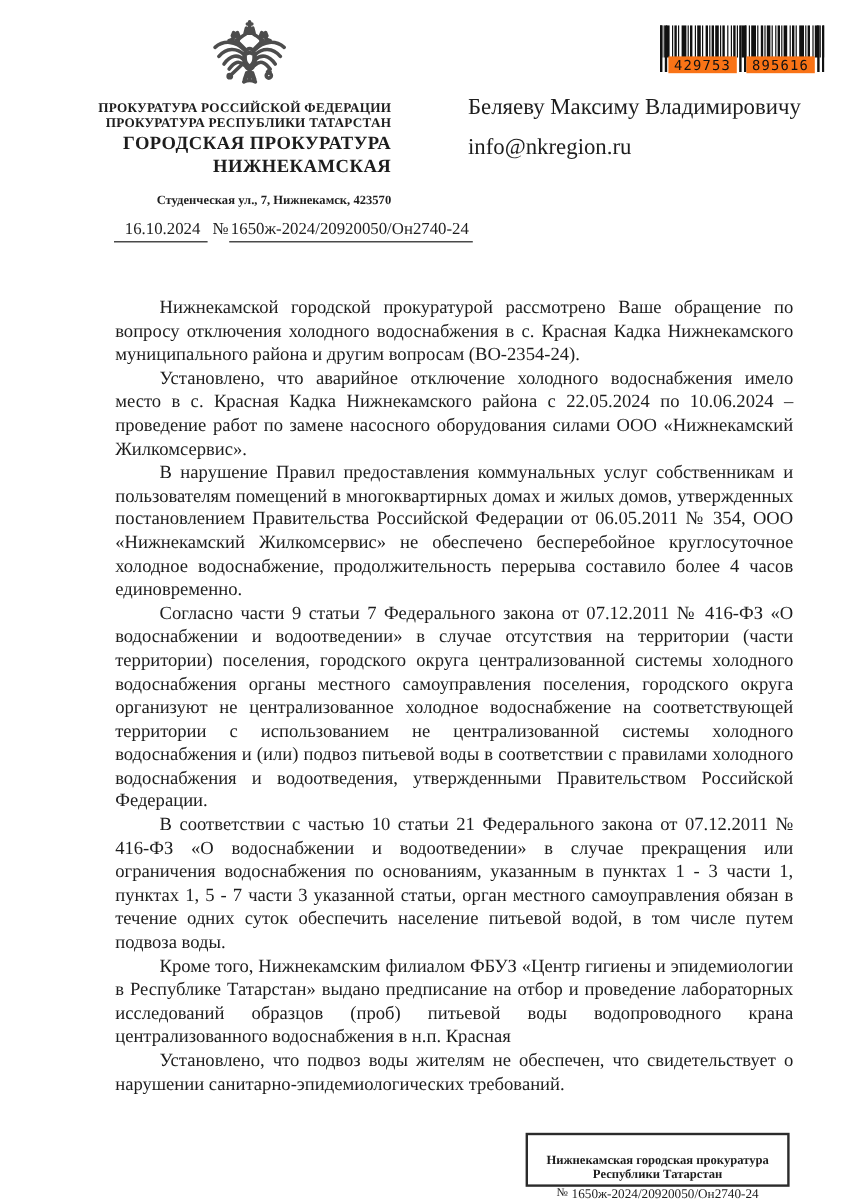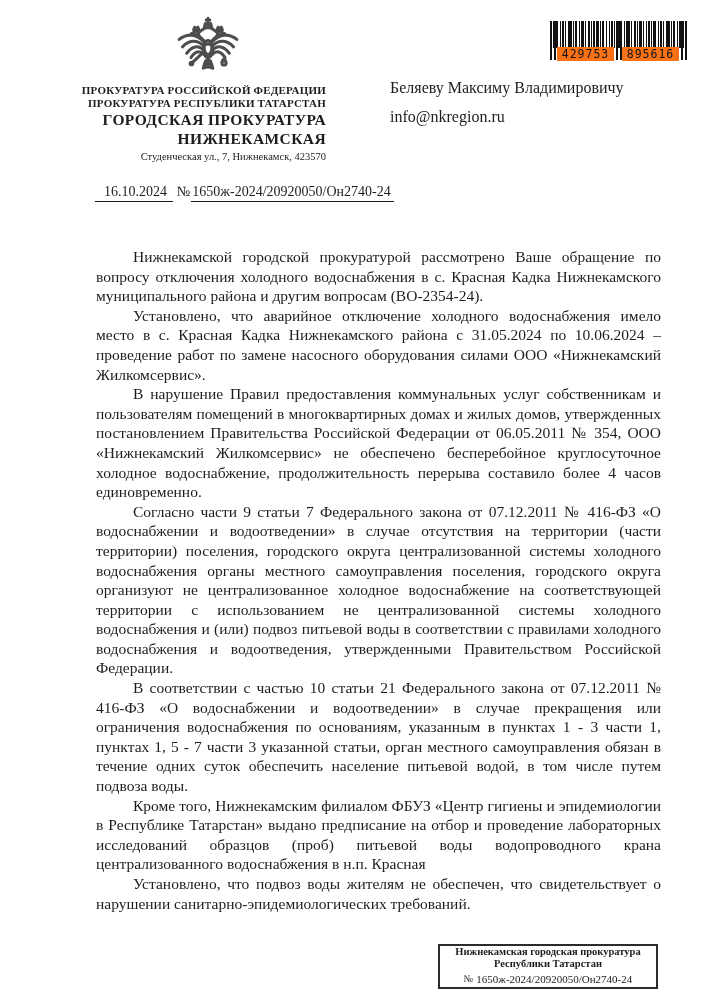--- a/index.html
+++ b/index.html
@@ -9,43 +9,43 @@
     font-family:"Liberation Serif","DejaVu Serif",serif;
     color:#1d1d1d;
   }
   
   .emblem{position:absolute;left:176px;top:16px;width:64px;height:64px;}
   .emblem *{vector-effect:non-scaling-stroke;}
   
   .letterhead{position:absolute;left:78px;top:84px;width:248px;text-align:right;line-height:1.18;}
   .lh-small{font-size:11px;font-weight:bold;letter-spacing:.2px;}
   .lh-big{font-size:15.5px;font-weight:bold;letter-spacing:.4px;margin-top:1px;}
-  .lh-addr{font-size:10.5px;font-weight:normal;margin-top:2px;}
+  .lh-addr{font-size:10.5px;font-weight:bold;margin-top:13px;}
   
   .refline{position:absolute;left:95px;top:184px;font-size:14px;white-space:nowrap;}
   .ref-date{display:inline-block;border-bottom:1px solid #1d1d1d;padding:0 6px 1px 9px;}
   .ref-no-sign{display:inline-block;margin:0 1px 0 4px;}
   .ref-num{display:inline-block;border-bottom:1px solid #1d1d1d;padding:0 3px 1px 1px;}
   
   .barcode{position:absolute;left:550px;top:21px;width:137px;height:42px;}
   .bc-svg{position:absolute;left:0;top:0;}
   .bc-num{position:absolute;top:26px;font-family:"DejaVu Sans Mono","Liberation Mono",monospace;
           font-size:11.5px;color:#111;background:#f97316;text-align:center;letter-spacing:1px;}
   .bc-left{left:7px;width:57px;}
   .bc-right{left:72px;width:57px;}
   
-  .recipient{position:absolute;left:390px;top:79px;font-size:16px;}
+  .recipient{position:absolute;left:390px;top:79px;font-size:19px;}
   .rcp-name{margin-bottom:11px;}
   
   .body{position:absolute;left:96px;top:247px;width:565px;
         font-size:15.5px;line-height:19.6px;text-align:justify;}
   .body p{margin:0;text-indent:37px;}
   
   .stamp{position:absolute;left:438px;top:944px;width:220px;height:45px;
-         border:2px solid #2b2b2b;box-sizing:border-box;text-align:center;padding-top:0;}
+         border:2px solid #2b2b2b;box-sizing:border-box;text-align:center;padding-top:16px;}
   .st-l{font-size:10.5px;font-weight:bold;line-height:12px;}
   .st-num{font-size:11px;margin-top:3px;}
   .st-no{font-size:10px;vertical-align:1px;margin-right:3px;}
 </style>
 </head>
 <body>
 
 <div class="page">
 
   <svg class="emblem" viewBox="0 0 120 120" fill="none" stroke="#4d4d4d" stroke-width="3" stroke-linecap="round" stroke-linejoin="round">
@@ -104,21 +104,21 @@
     <span class="bc-num bc-right">895616</span>
   </div>
 
   <div class="recipient">
     <div class="rcp-name">Беляеву Максиму Владимировичу</div>
     <div class="rcp-email">info@nkregion.ru</div>
   </div>
 
   <div class="body">
     <p>Нижнекамской городской прокуратурой рассмотрено Ваше обращение по вопросу отключения холодного водоснабжения в с. Красная Кадка Нижнекамского муниципального района и другим вопросам (ВО-2354-24).</p>
-    <p>Установлено, что аварийное отключение холодного водоснабжения имело место в с. Красная Кадка Нижнекамского района с 31.05.2024 по 10.06.2024 – проведение работ по замене насосного оборудования силами ООО «Нижнекамский Жилкомсервис».</p>
+    <p>Установлено, что аварийное отключение холодного водоснабжения имело место в с. Красная Кадка Нижнекамского района с 22.05.2024 по 10.06.2024 – проведение работ по замене насосного оборудования силами ООО «Нижнекамский Жилкомсервис».</p>
     <p>В нарушение Правил предоставления коммунальных услуг собственникам и пользователям помещений в многоквартирных домах и жилых домов, утвержденных постановлением Правительства Российской Федерации от 06.05.2011 № 354, ООО «Нижнекамский Жилкомсервис» не обеспечено бесперебойное круглосуточное холодное водоснабжение, продолжительность перерыва составило более 4 часов единовременно.</p>
     <p>Согласно части 9 статьи 7 Федерального закона от 07.12.2011 № 416-ФЗ «О водоснабжении и водоотведении» в случае отсутствия на территории (части территории) поселения, городского округа централизованной системы холодного водоснабжения органы местного самоуправления поселения, городского округа организуют не централизованное холодное водоснабжение на соответствующей территории с использованием не централизованной системы холодного водоснабжения и (или) подвоз питьевой воды в соответствии с правилами холодного водоснабжения и водоотведения, утвержденными Правительством Российской Федерации.</p>
     <p>В соответствии с частью 10 статьи 21 Федерального закона от 07.12.2011 № 416-ФЗ «О водоснабжении и водоотведении» в случае прекращения или ограничения водоснабжения по основаниям, указанным в пунктах 1 - 3 части 1, пунктах 1, 5 - 7 части 3 указанной статьи, орган местного самоуправления обязан в течение одних суток обеспечить население питьевой водой, в том числе путем подвоза воды.</p>
     <p>Кроме того, Нижнекамским филиалом ФБУЗ «Центр гигиены и эпидемиологии в Республике Татарстан» выдано предписание на отбор и проведение лабораторных исследований образцов (проб) питьевой воды водопроводного крана централизованного водоснабжения в н.п. Красная</p>
     <p>Установлено, что подвоз воды жителям не обеспечен, что свидетельствует о нарушении санитарно-эпидемиологических требований.</p>
   </div>
 
   <div class="stamp">
     <div class="st-l">Нижнекамская городская прокуратура</div>
     <div class="st-l">Республики Татарстан</div>

